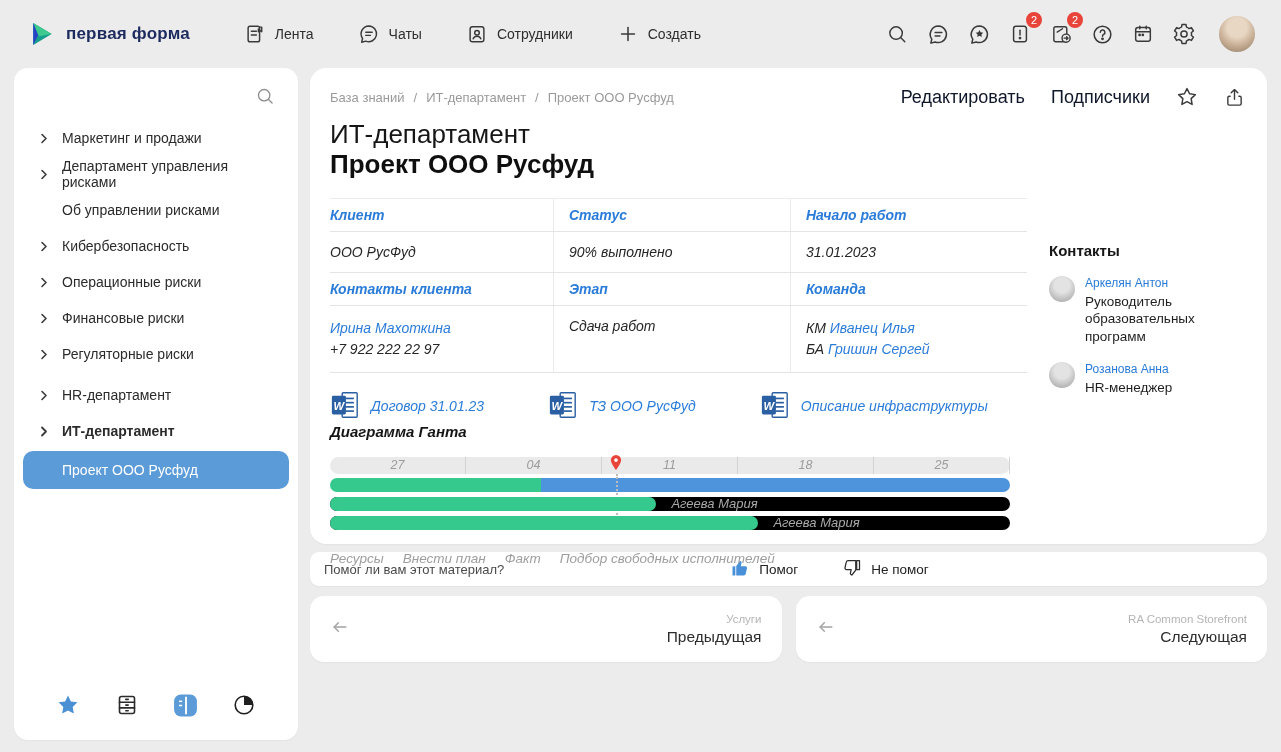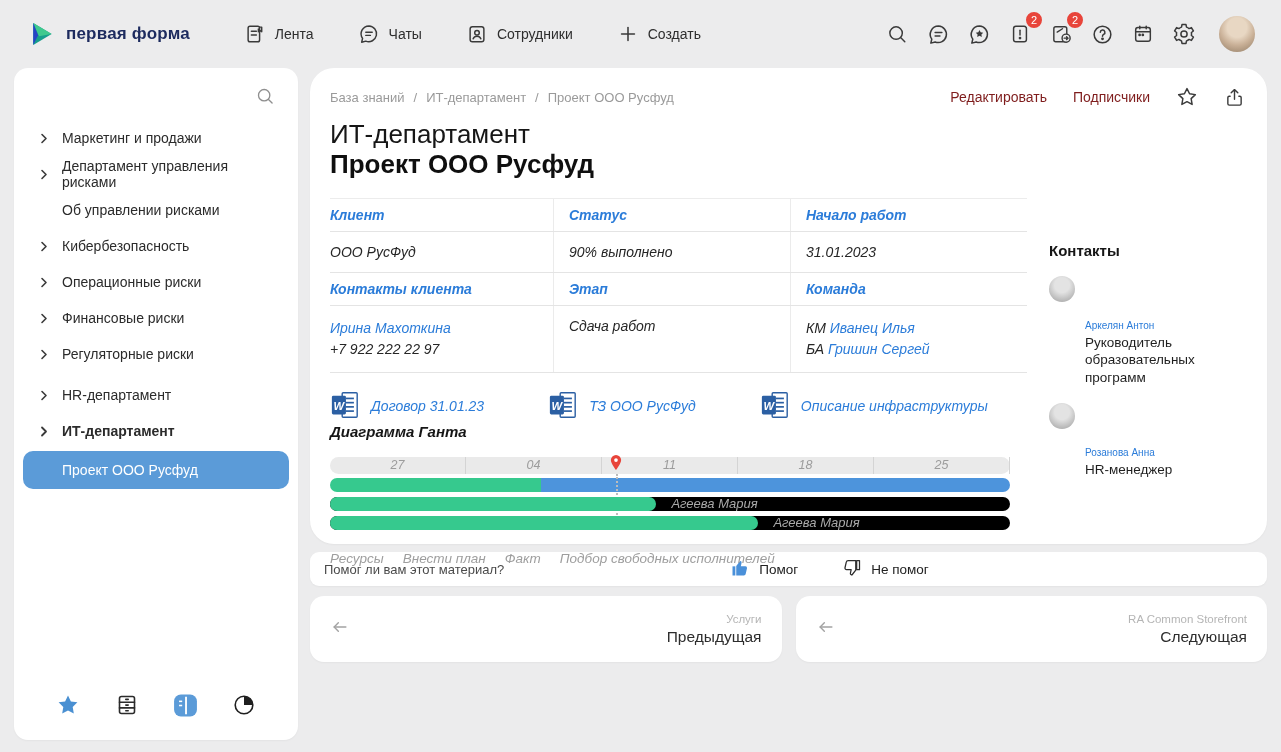--- a/index.html
+++ b/index.html
@@ -38,26 +38,26 @@
              font-size:14px; color:#2b2b2b; cursor:pointer; border-radius:10px; }
   .sb-item .chev { width:10px; display:flex; }
   .sb-sub { padding-left:39px; }
   .sb-bold { font-weight:bold; }
   .sb-selected { background:#5b9bd8; color:#fff; height:38px; margin-top:2px; padding-left:39px; }
   .sb-bottom { margin-top:auto; display:flex; justify-content:space-between; align-items:center; padding:10px 30px 8px; }
   .sb-bottom .icon-btn { width:30px; height:30px; }
 
   
   .main-col { flex:1; display:flex; flex-direction:column; }
-  .main-card { background:#fff; border-radius:24px; height:476px; padding:18px 22px 0 20px;
+  .main-card { background:#fff; border-radius:16px; height:476px; padding:18px 22px 0 20px;
                position:relative; box-shadow:0 1px 2px rgba(0,0,0,.04); }
   .card-head { display:flex; align-items:center; }
   .breadcrumb { font-size:13px; color:#9a9a9a; display:flex; gap:9px; align-items:center; }
   .crumb { cursor:pointer; }
-  .actions { margin-left:auto; display:flex; align-items:center; gap:26px; font-size:14px; color:#7f1d1d; }
+  .actions { margin-left:auto; display:flex; align-items:center; gap:26px; font-size:18px; color:#0f172a; }
   .action-link { cursor:pointer; }
   .titles { margin-top:12px; }
   .t1 { font-size:26px; color:#161616; line-height:1.15; }
   .t2 { font-size:26px; font-weight:bold; color:#0f0f0f; line-height:1.15; }
 
   .body-row { display:flex; margin-top:18px; }
   .left-col { width:697px;font-style:italic; }
 
   
   .ptable { border-top:1px solid #ececec; }
@@ -91,21 +91,21 @@
   .pin { position:absolute; top:-3px; transform:translateX(-50%); }
   .gantt-links { display:flex; gap:19px; margin-top:21px; font-size:13.5px; color:#9e9e9e; }
   .gantt-links span { cursor:pointer; }
 
   
   .contacts { margin-left:22px; width:196px; }
   .contacts-h { font-size:15px; font-weight:bold; color:#161616; margin-top:44px; }
   .person { display:flex; gap:10px; margin-top:17px; }
   .p-avatar { width:26px; height:26px; border-radius:50%; flex:0 0 26px;
               background: radial-gradient(circle at 50% 35%, #e3e3e3 0 35%, #c2c2c2 65%, #9b9b9b 100%); }
-  .p-name { font-size:10px; color:#2b7cd9; cursor:pointer;margin-top:44px; }
+  .p-name { font-size:12px; color:#2b7cd9; cursor:pointer; }
   .p-role { font-size:13.5px; color:#1f1f1f; line-height:1.3; margin-top:3px; }
 
   
   .feedback { margin-top:8px; background:#fff; border-radius:9px; height:34px; display:flex;
               align-items:center; padding:0 14px; box-shadow:0 1px 2px rgba(0,0,0,.04); }
   .fb-q { font-size:13px; color:#4a4a4a; }
   .fb-btn { display:flex; align-items:center; gap:9px; font-size:13.5px; color:#222; cursor:pointer; }
   .fb-yes { margin-left:226px; }
   .fb-no { margin-left:44px; }
 

